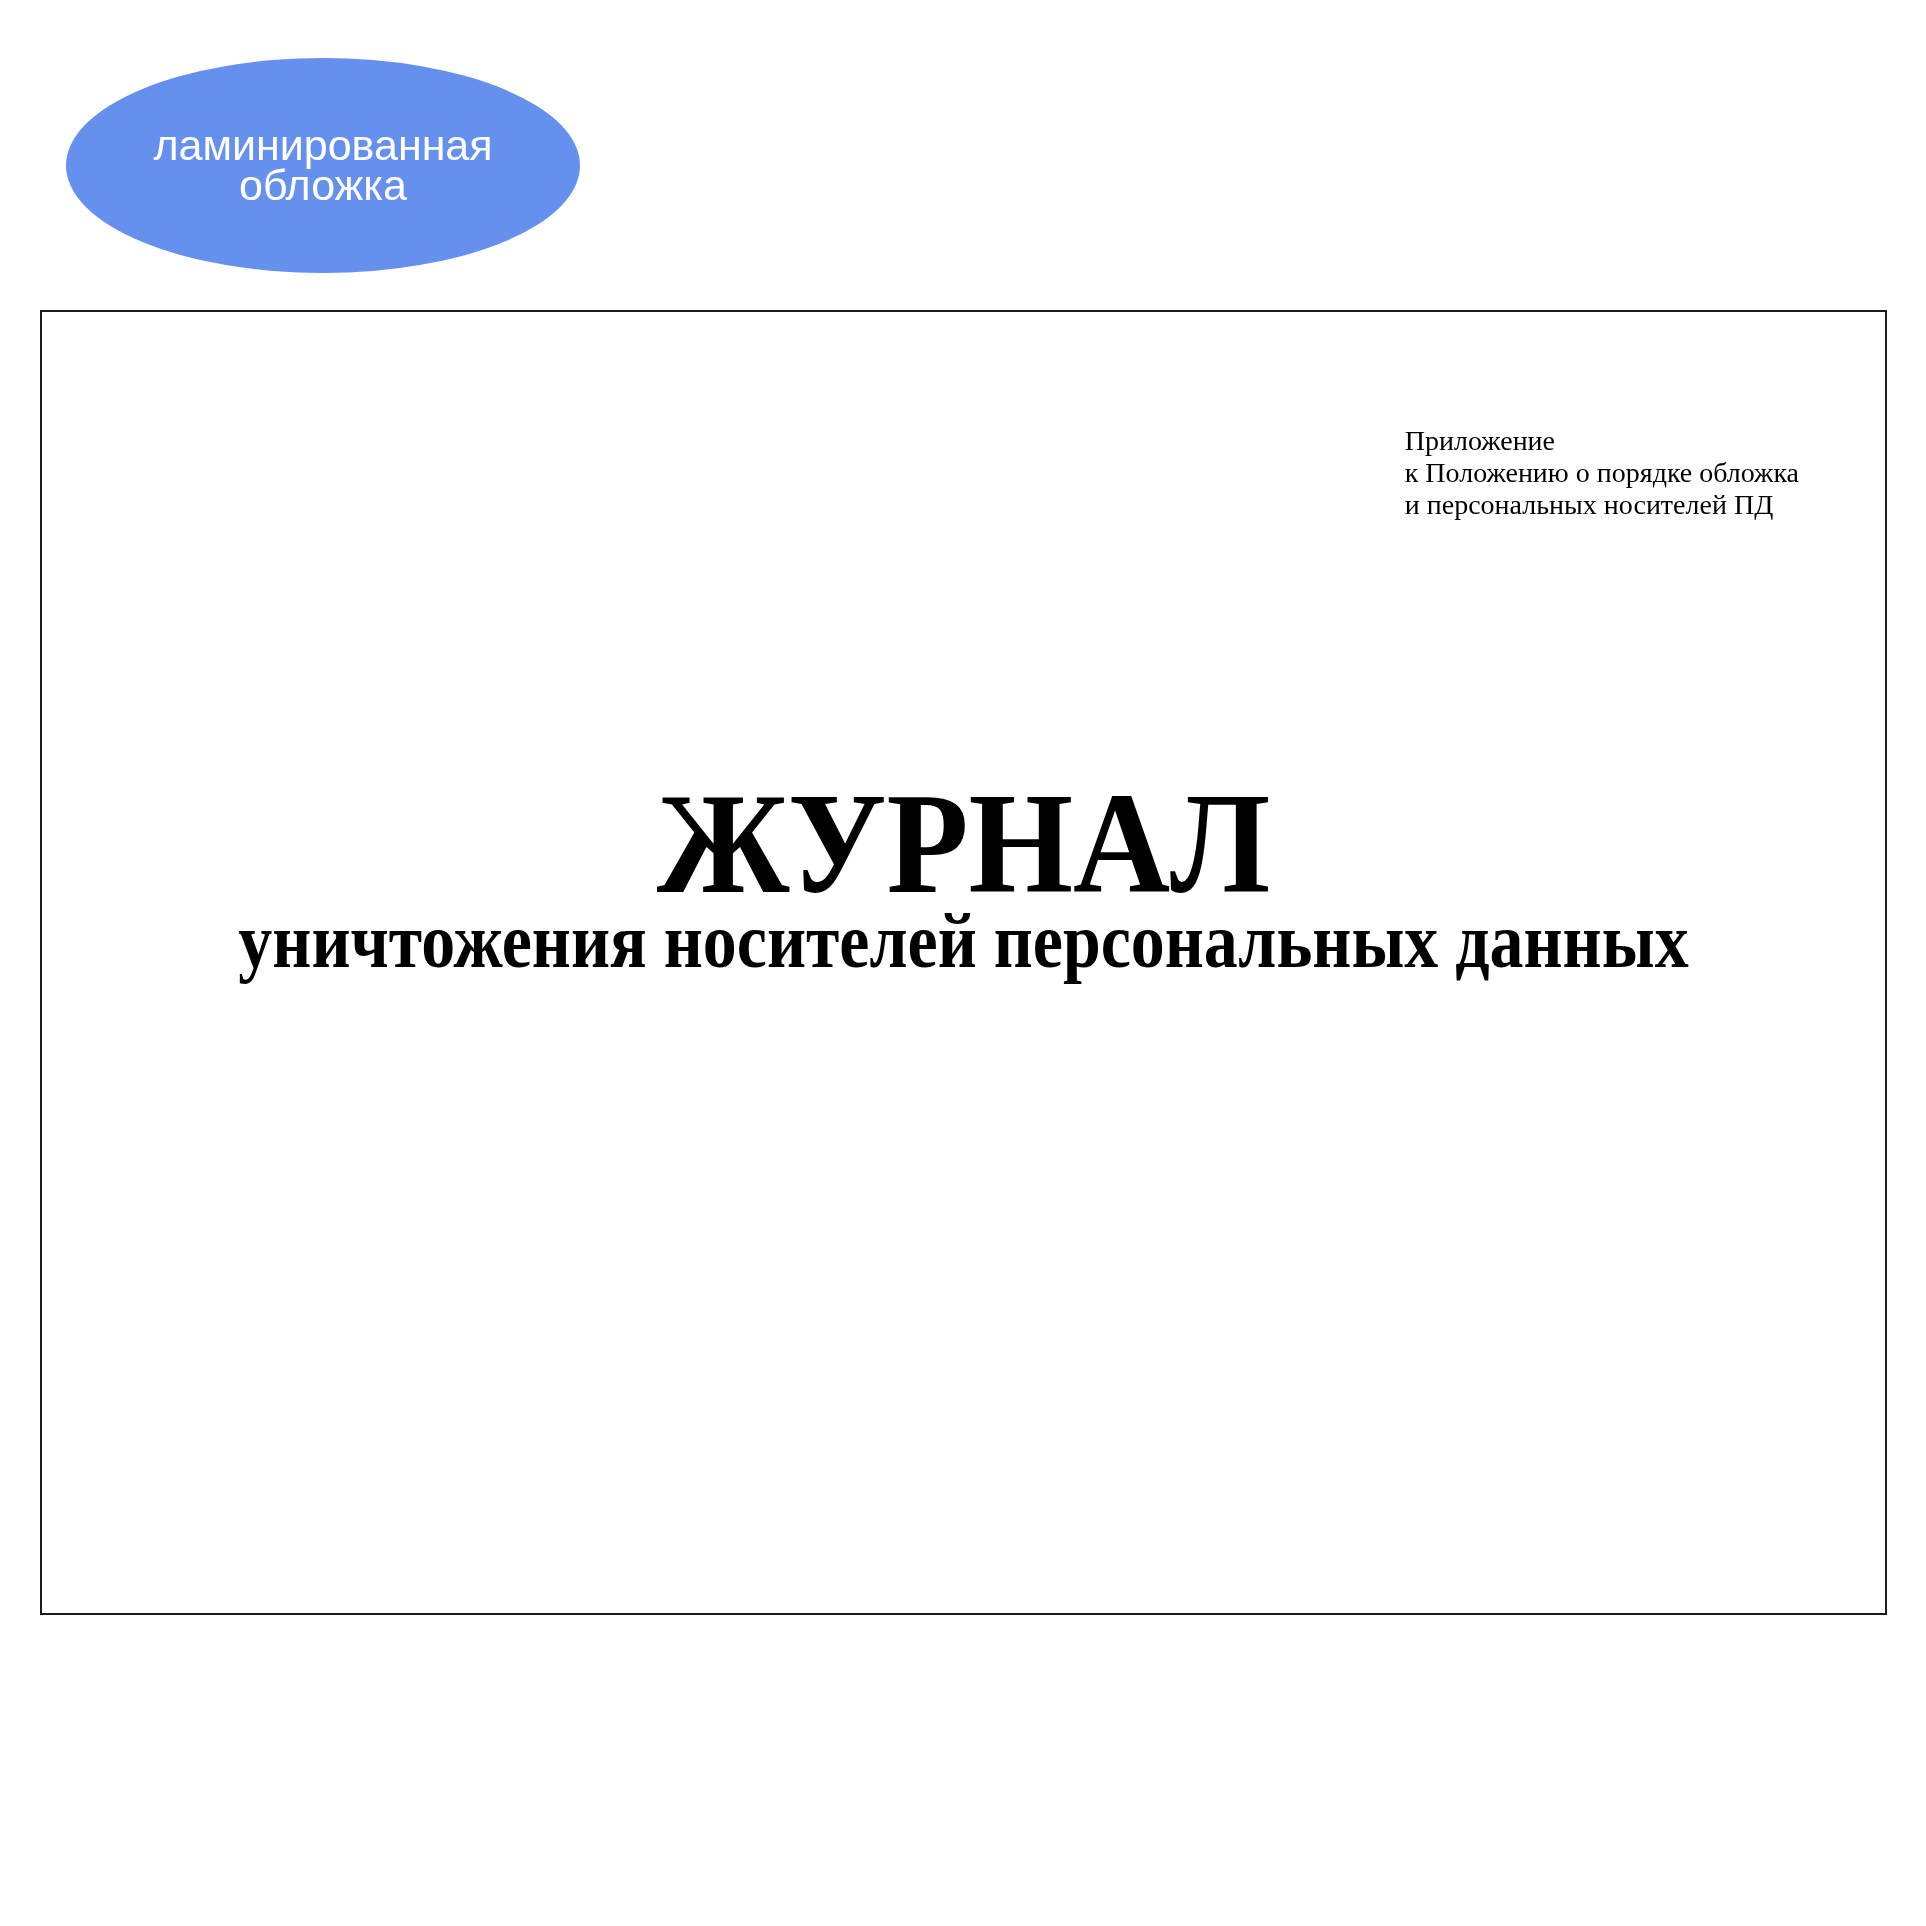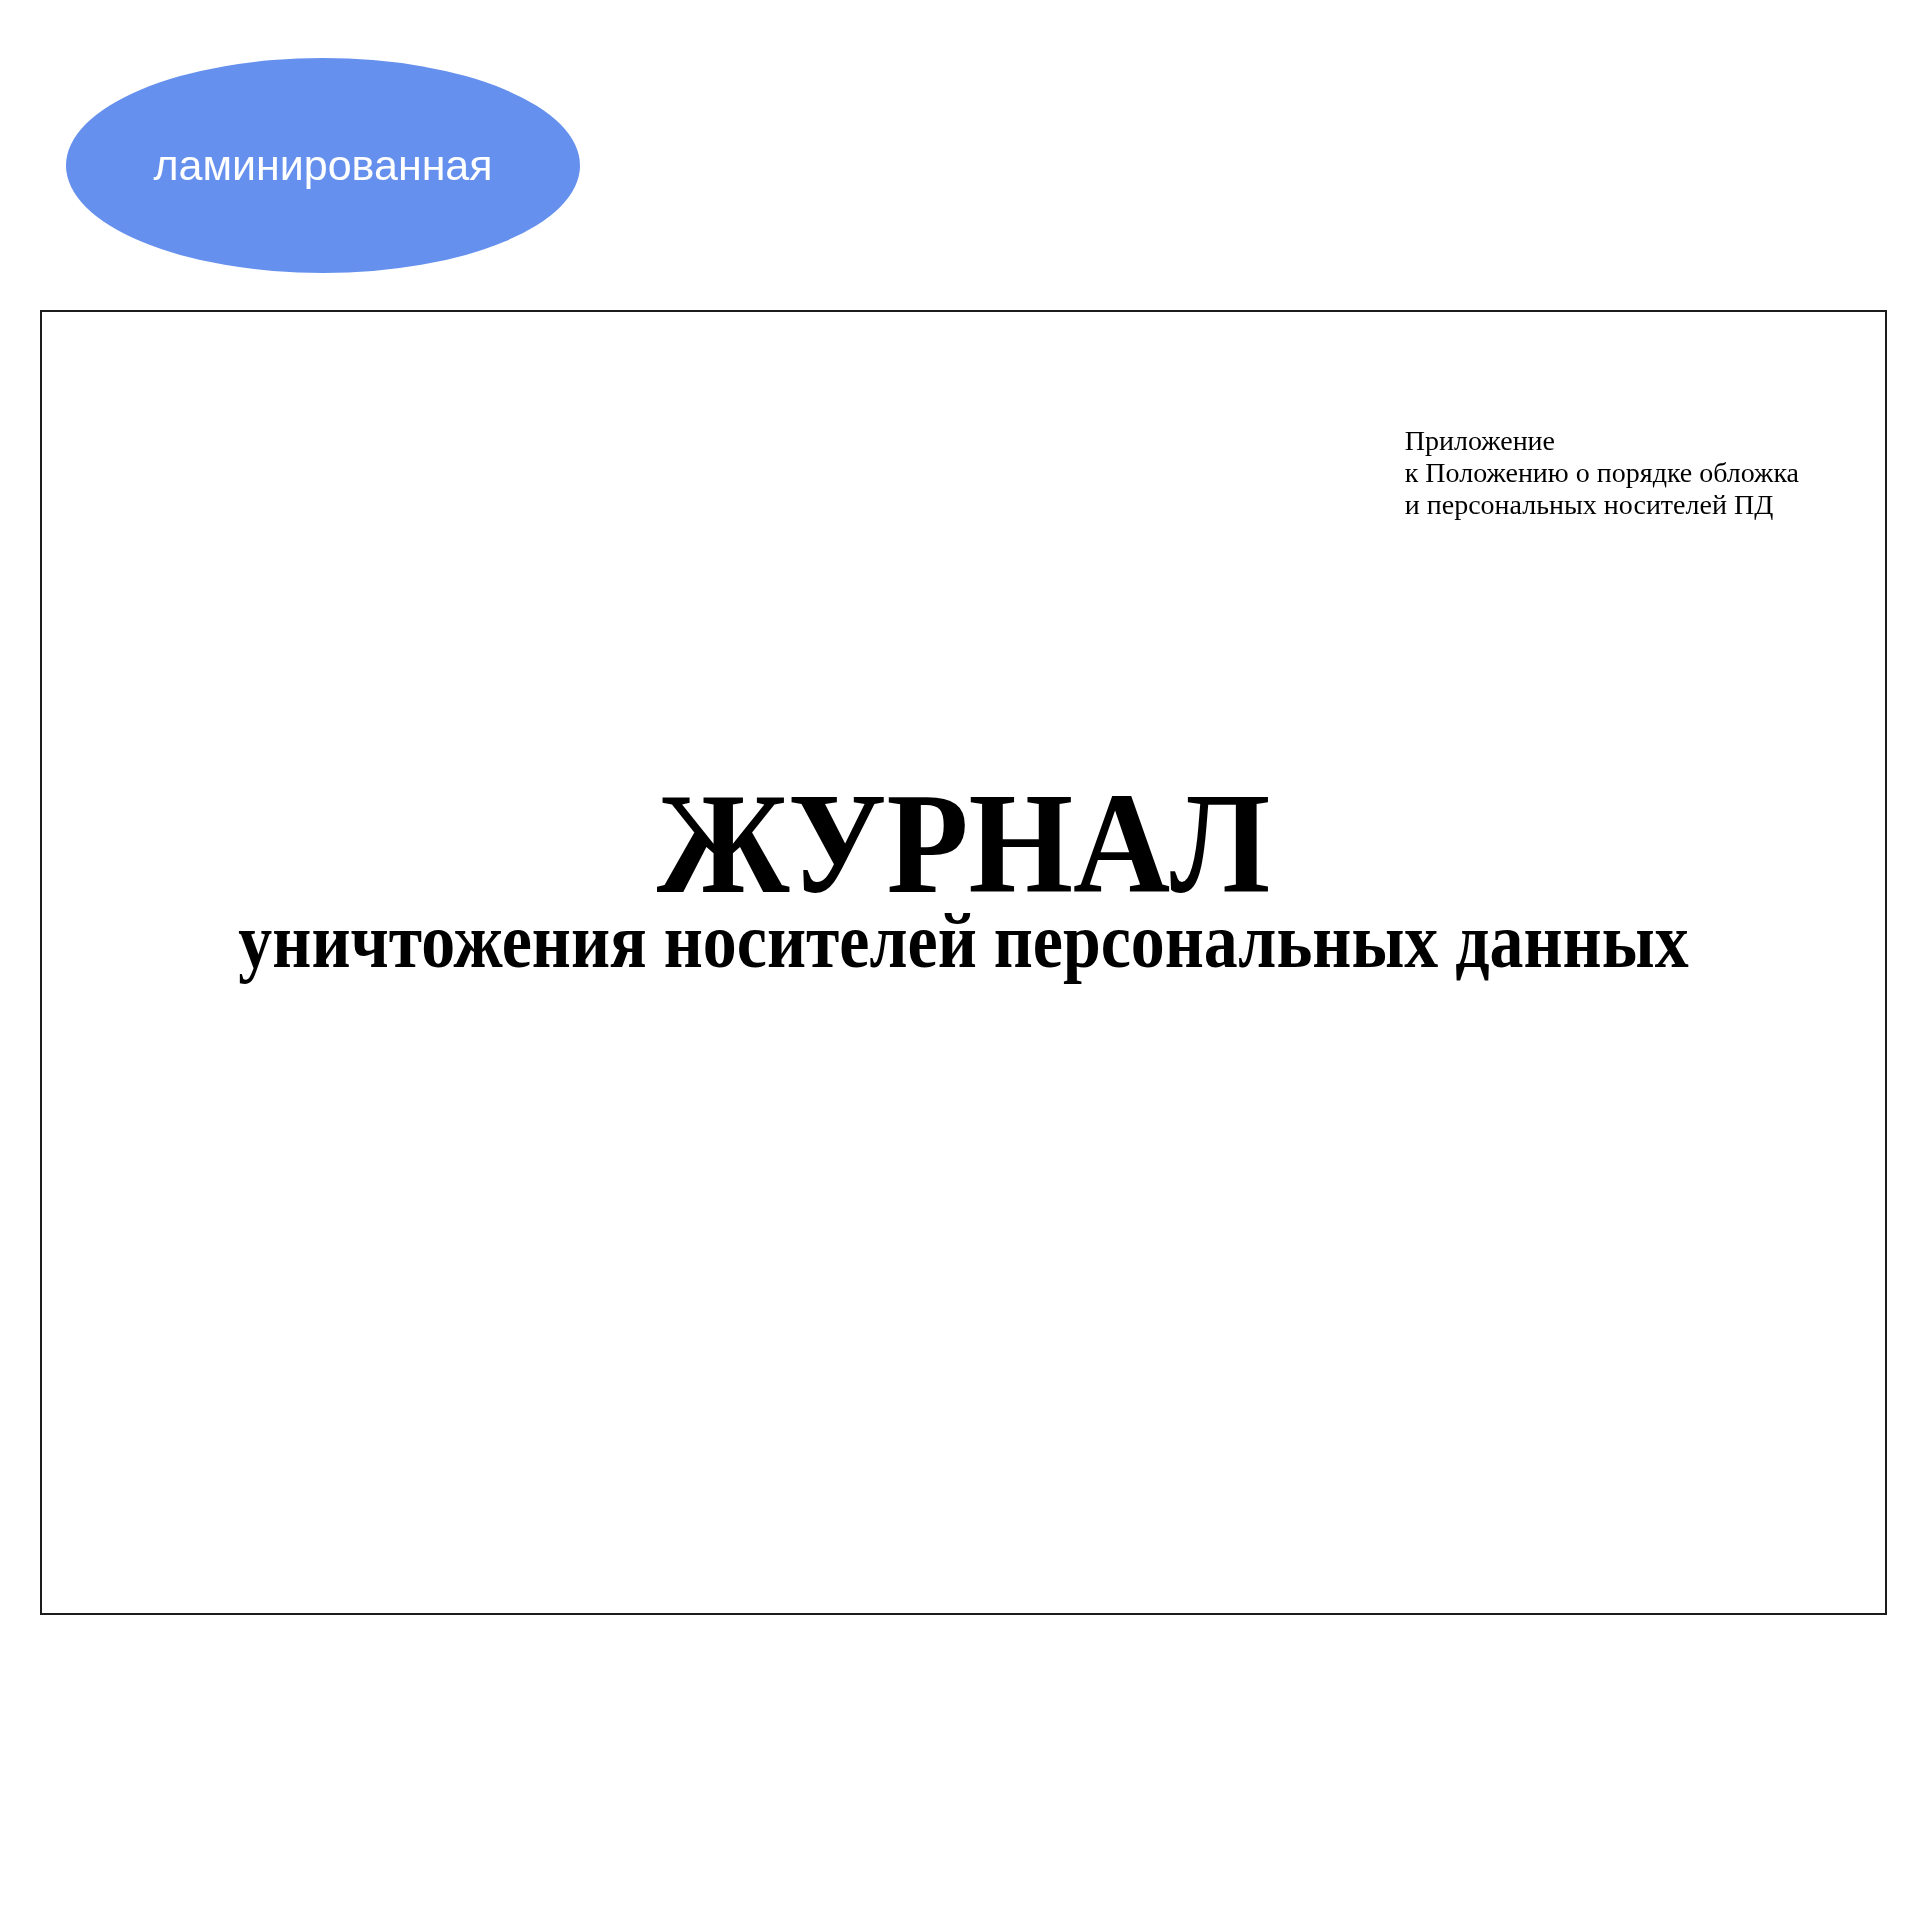--- a/index.html
+++ b/index.html
@@ -92,20 +92,21 @@
   }
 </style>
 </head>
 <body>
 
 <div class="canvas">
 
   <div class="badge" style="background: rgb(101, 144, 238); color: rgb(255, 255, 255);">
     <div class="badge-text">
       <span class="line">ламинированная</span>
+      <span class="line">обложка</span>
     </div>
   </div>
 
   <div class="page" style="border-color: rgb(28, 28, 28); color: rgb(0, 0, 0);">
 
     <div class="annotation">
       <div>Приложение</div>
       <div>к Положению о порядке обложка</div>
       <div>и персональных носителей ПД</div>
     </div>

